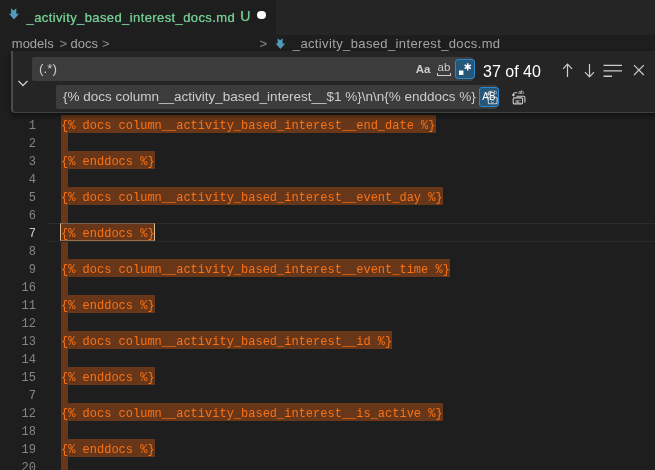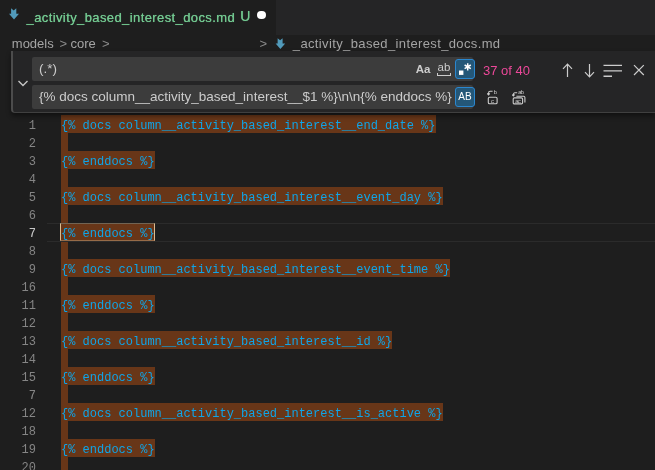--- a/index.html
+++ b/index.html
@@ -17,58 +17,58 @@
   
   #crumbs { position:absolute; left:0; top:35px; width:617px; height:16px; background:rgba(30,30,30,0.996); color:#a4a4a4; font-size:13px; }
   #crumbs span.t { position:absolute; top:1px; white-space:pre; }
   #crumbs .sep { color:#8a8a8a; }
 
   
   #editor { position:absolute; left:0; top:51px; width:655px; height:419px; background:rgba(30,30,30,0.996); }
   .lnum { position:absolute; left:0; width:36px; text-align:right; font-family:"Liberation Mono", monospace; font-size:12px; line-height:18px; color:#858585; }
   .lnum.cur { color:#c6c6c6; }
   .hl { position:absolute; left:61px; height:18px; background:rgba(104,54,24,0.996); }
-  .code { position:absolute; left:61px; font-family:"Liberation Mono", monospace; font-size:12px; line-height:18px; color:#0ea5e9; white-space:pre; }
+  .code { position:absolute; left:61px; font-family:"Liberation Mono", monospace; font-size:12px; line-height:18px; color:#f97316; white-space:pre; }
   .curline { position:absolute; left:47px; width:608px; height:1px; background:#2b2b2b; }
   #curmatch { position:absolute; left:60.4px; width:95px; height:18px; border-left:1.8px solid #d9bc92; border-right:1.8px solid #d9bc92; border-top:1px solid rgba(219,188,146,0.4); border-bottom:1px solid rgba(219,188,146,0.4); }
 
   
   #find { position:absolute; left:11px; top:51px; width:644px; height:61.5px; background:rgba(37,37,38,0.996); border-left:2px solid #4c4c4c; border-bottom:1px solid #404040; border-bottom-left-radius:4px; box-shadow:0 3px 5px rgba(0,0,0,0.45); }
   .inp { position:absolute; left:18.5px; width:441.5px; height:24px; background:rgba(60,60,60,0.996); border-radius:2px; }
   #inp1 { top:5.5px; }
-  #inp2 { top:33.5px; }
+  #inp2 { top:33.5px;margin-left:24px; }
   .inptxt { position:absolute; left:7.5px; top:0; line-height:24px; font-family:"Liberation Sans", sans-serif; font-size:13.5px; color:#cccccc; white-space:pre; }
   .opt { position:absolute; width:20px; height:20px; top:2px; border-radius:3px; text-align:center; color:#cccccc; }
   .opt.active { background:rgba(36,87,120,0.996); border:1px solid #2b87cf; color:#ffffff; }
   #optAa { left:381.5px; font-size:11.5px; line-height:20px;font-weight:bold; }
   #optab { left:402.5px; font-size:11.5px; line-height:17px; }
   #optre { left:423.5px; }
   #optAB { left:423.5px; font-size:10px; line-height:18px; letter-spacing:0.2px; }
-  #cnt { position:absolute; left:470px; top:11.5px; font-size:13px; color:#ec4899; white-space:pre; }
+  #cnt { position:absolute; left:470px; top:11.5px; font-size:16px; color:#ffffff; white-space:pre; }
   .ic { position:absolute; }
 </style>
 </head>
 <body>
 <div id="root">
 
 <div id="tabbar">
   <div id="tab">
     <svg style="position:absolute; left:9.2px; top:8.2px" width="10" height="11.5" viewBox="0 0 10 11.5">
       <path d="M2.1 0.2 L4.7 2.4 L7.3 0.2 L7.3 5.7 L10 5.7 L5 11.4 L0 5.7 L2.1 5.7 Z" fill="#519aba"></path>
     </svg>
     <span id="tabname">_activity_based_interest_docs.md</span>
     <span id="tabu">U</span>
     <div id="tabdot"></div>
   </div>
 </div>
 
 <div id="crumbs">
   <span class="t" style="left:11.8px">models</span>
   <span class="t sep" style="left:59.5px">&gt;</span>
-  <span class="t" style="left:70.5px">core</span>
+  <span class="t" style="left:70.5px">docs</span>
   <span class="t sep" style="left:102px">&gt;</span>
   <span class="t sep" style="left:259.5px">&gt;</span>
   <svg style="position:absolute; left:274.6px; top:2.9px" width="10.8" height="11" viewBox="0 0 10 11.5">
     <path d="M2.1 0.2 L4.7 2.4 L7.3 0.2 L7.3 5.7 L10 5.7 L5 11.4 L0 5.7 L2.1 5.7 Z" fill="#519aba"></path>
   </svg>
   <span class="t" id="crumbname" style="left:292.8px; letter-spacing:0.37px">_activity_based_interest_docs.md</span>
 </div>
 
 <div id="editor">
   <div class="hl" style="top:64px; width:374.5px"></div>

